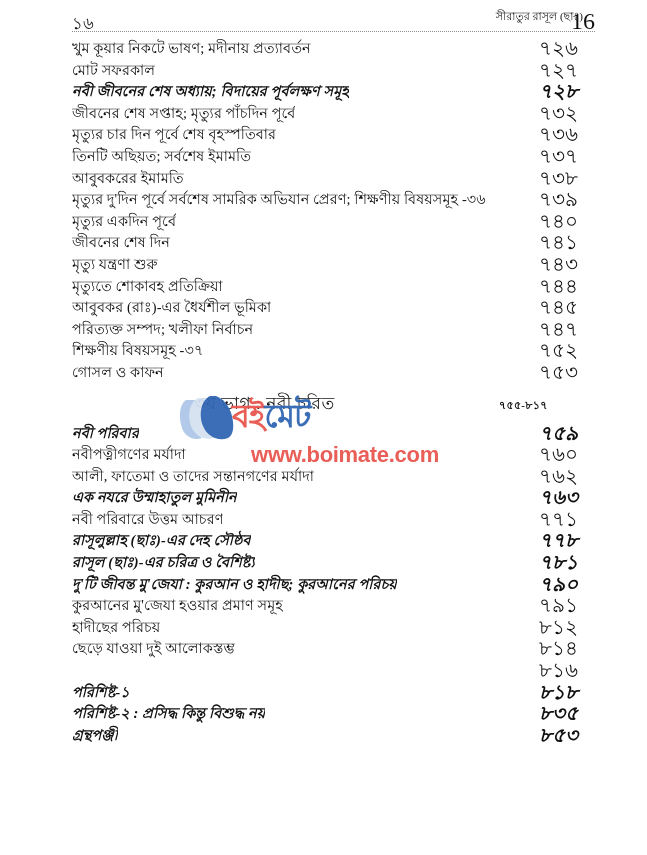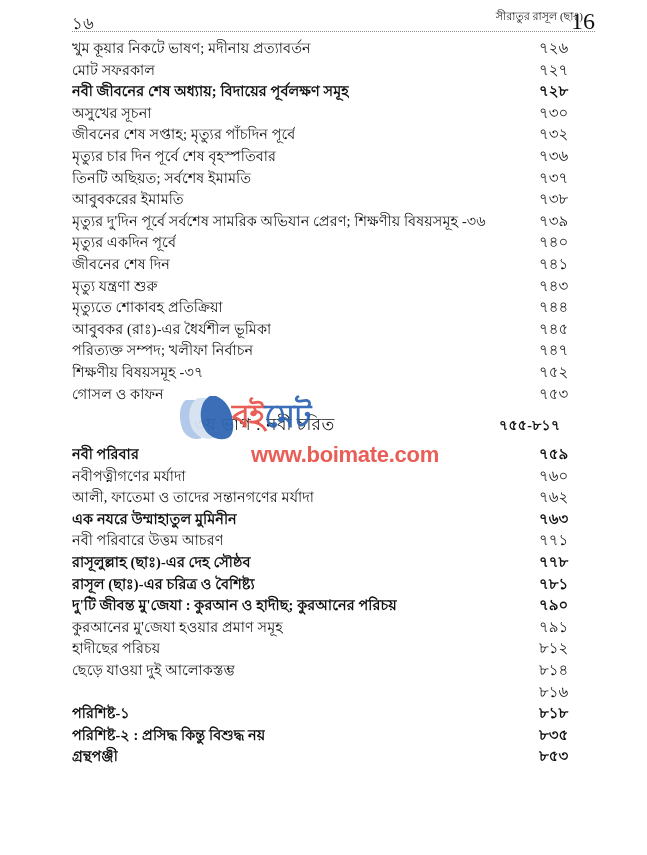--- a/index.html
+++ b/index.html
@@ -77,30 +77,31 @@
     font-size: 14.4px;
     line-height: 21.6px;
     letter-spacing: .1px;
     flex: 0 1 auto;
     overflow: hidden;
   }
   .row .spacer {
     flex: 1 1 auto;
   }
   .row .pg {
-    font-size: 15px;
+    font-size: 20px;
     line-height: 21.6px;
     flex: 0 0 auto;
     width: 68px;
     text-align: left;
     padding-left: 12px;
   }
   .row.bold .title,
   .row.bold .pg {
     font-weight: bold;
+    font-style: italic;
   }
 
   
   .part-row {
     display: flex;
     align-items: baseline;
     height: 30px;
     margin-top: 6px;
     margin-bottom: 3px;
   }
@@ -109,21 +110,21 @@
     text-align: center;
     font-size: 17px;
     font-weight: normal;
     letter-spacing: .6px;
     padding-right: 42px;
   }
   .part-row .part-pg {
     flex: 0 0 auto;
     width: 108px;
     text-align: left;
-    font-size: 14px;
+    font-size: 11px;
     font-weight: bold;
     letter-spacing: .3px;
   }
 
   
   .watermark {
     position: absolute;
     left: 170px;
     top: 392px;
     width: 320px;
@@ -188,25 +189,20 @@
         </div>
         <div class="row">
           <span class="title">মোট সফরকাল</span>
           <span class="spacer"></span>
           <span class="pg">৭২৭</span>
         </div>
         <div class="row bold">
           <span class="title">নবী জীবনের শেষ অধ্যায়; বিদায়ের পূর্বলক্ষণ সমূহ</span>
           <span class="spacer"></span>
           <span class="pg">৭২৮</span>
-        </div>
-        <div class="row">
-          <span class="title">অসুখের সূচনা</span>
-          <span class="spacer"></span>
-          <span class="pg">৭৩০</span>
         </div>
         <div class="row">
           <span class="title">জীবনের শেষ সপ্তাহ; মৃত্যুর পাঁচদিন পূর্বে</span>
           <span class="spacer"></span>
           <span class="pg">৭৩২</span>
         </div>
         <div class="row">
           <span class="title">মৃত্যুর চার দিন পূর্বে শেষ বৃহস্পতিবার</span>
           <span class="spacer"></span>
           <span class="pg">৭৩৬</span>

